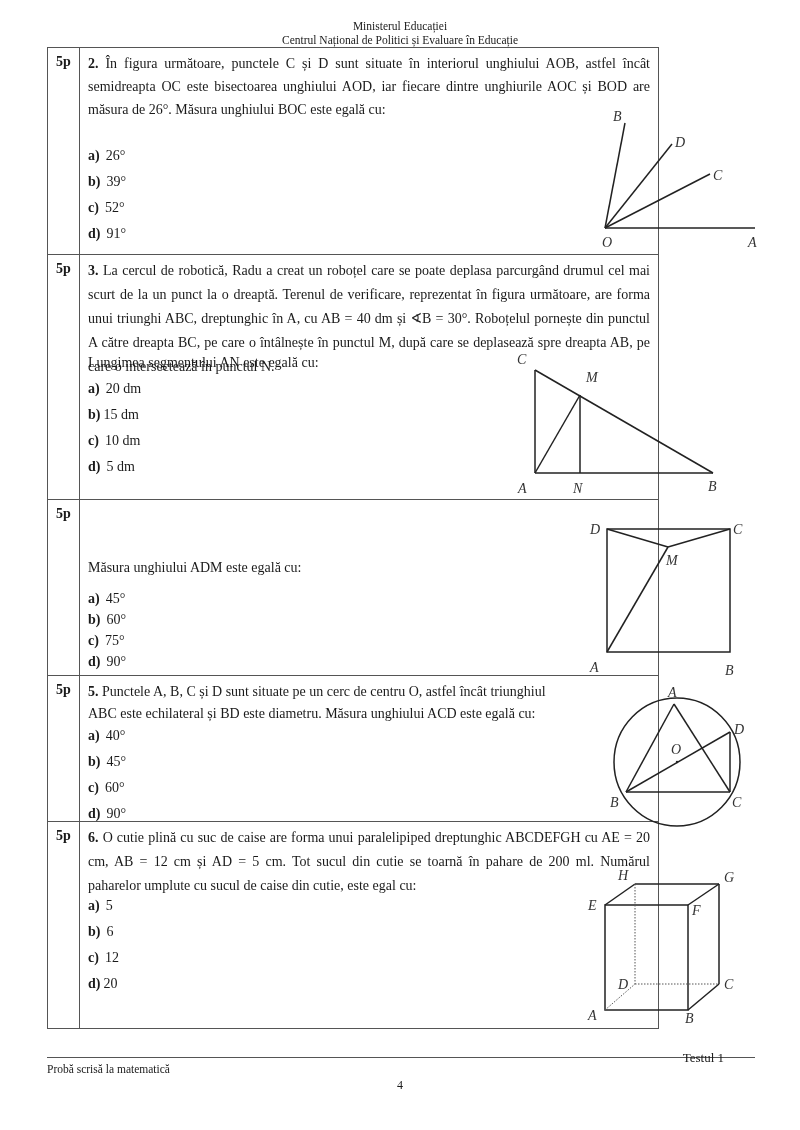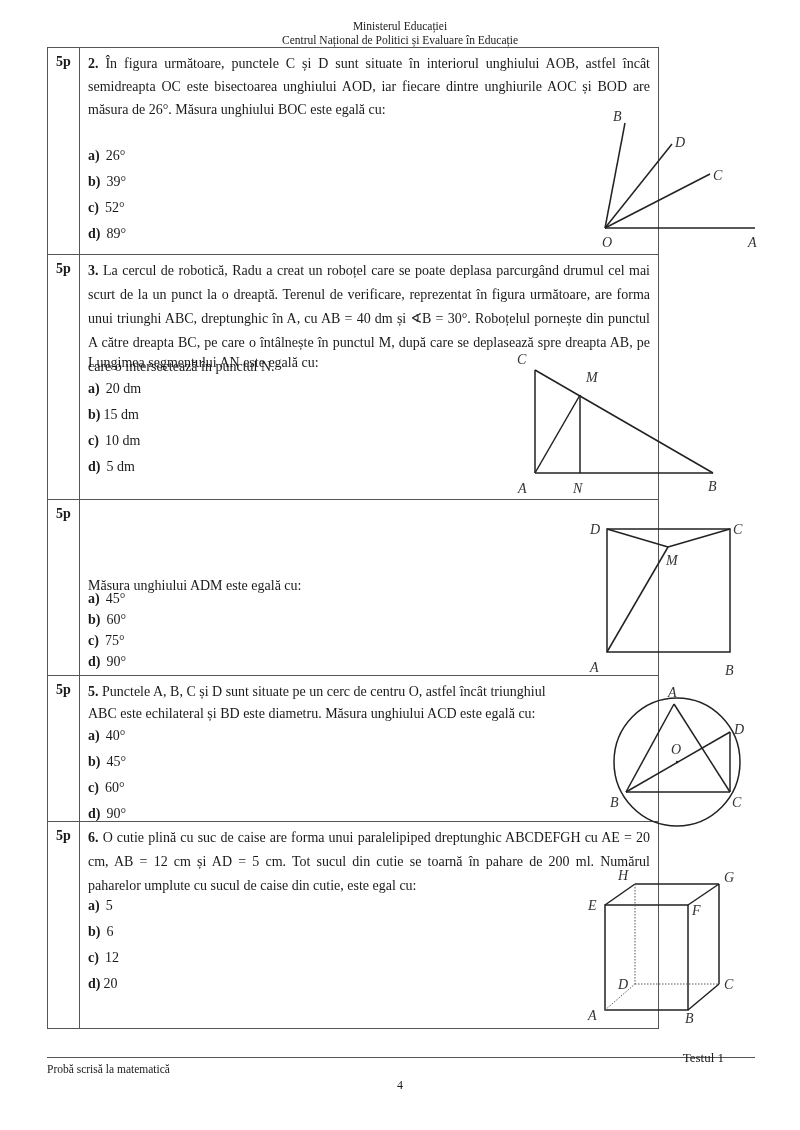--- a/index.html
+++ b/index.html
@@ -32,21 +32,21 @@
 
 <div class="exam-table">
 
   <div class="row" style="height:207px;">
     <div class="pts">5p</div>
     <div class="content">
       <div class="stmt"><b>2.</b> <span>În figura următoare, punctele C și D sunt situate în interiorul unghiului AOB, astfel încât semidreapta OC este bisectoarea unghiului AOD, iar fiecare dintre unghiurile AOC și BOD are măsura de 26°. Măsura unghiului BOC este egală cu:</span></div>
       <div class="opt" style="top:96px;"><span class="l">a)</span><span>26°</span></div>
       <div class="opt" style="top:122px;"><span class="l">b)</span><span>39°</span></div>
       <div class="opt" style="top:148px;"><span class="l">c)</span><span>52°</span></div>
-      <div class="opt" style="top:174px;"><span class="l">d)</span><span>89°</span></div>
+      <div class="opt" style="top:174px;"><span class="l">d)</span><span>91°</span></div>
       <div class="fig" style="left:520px; top:65px;">
         <svg width="180" height="140" viewBox="0 0 180 140">
           <g stroke="#222" stroke-width="1.5" fill="none">
             <line x1="5" y1="115" x2="155" y2="115"></line>
             <line x1="5" y1="115" x2="25" y2="10"></line>
             <line x1="5" y1="115" x2="72" y2="31"></line>
             <line x1="5" y1="115" x2="110" y2="61"></line>
           </g>
           <text x="2" y="134">O</text>
           <text x="148" y="134">A</text>
@@ -82,21 +82,21 @@
           <text x="60" y="143">N</text>
           <text x="195" y="141">B</text>
         </svg>
       </div>
     </div>
   </div>
 
   <div class="row" style="height:176px;">
     <div class="pts">5p</div>
     <div class="content">
-      <div class="opt" style="top:74px;">Măsura unghiului ADM este egală cu:</div>
+      <div class="opt" style="top:56px;">Măsura unghiului ADM este egală cu:</div>
       <div class="opt" style="top:88px; line-height:21px;"><span class="l">a)</span><span>45°</span></div>
       <div class="opt" style="top:109px; line-height:21px;"><span class="l">b)</span><span>60°</span></div>
       <div class="opt" style="top:130px; line-height:21px;"><span class="l">c)</span><span>75°</span></div>
       <div class="opt" style="top:151px; line-height:21px;"><span class="l">d)</span><span>90°</span></div>
       <div class="fig" style="left:500px; top:20px;">
         <svg width="180" height="160" viewBox="0 0 180 160">
           <g stroke="#222" stroke-width="1.5" fill="none">
             <rect x="27" y="9" width="123" height="123"></rect>
             <line x1="27" y1="9" x2="88" y2="27"></line>
             <line x1="150" y1="9" x2="88" y2="27"></line>

